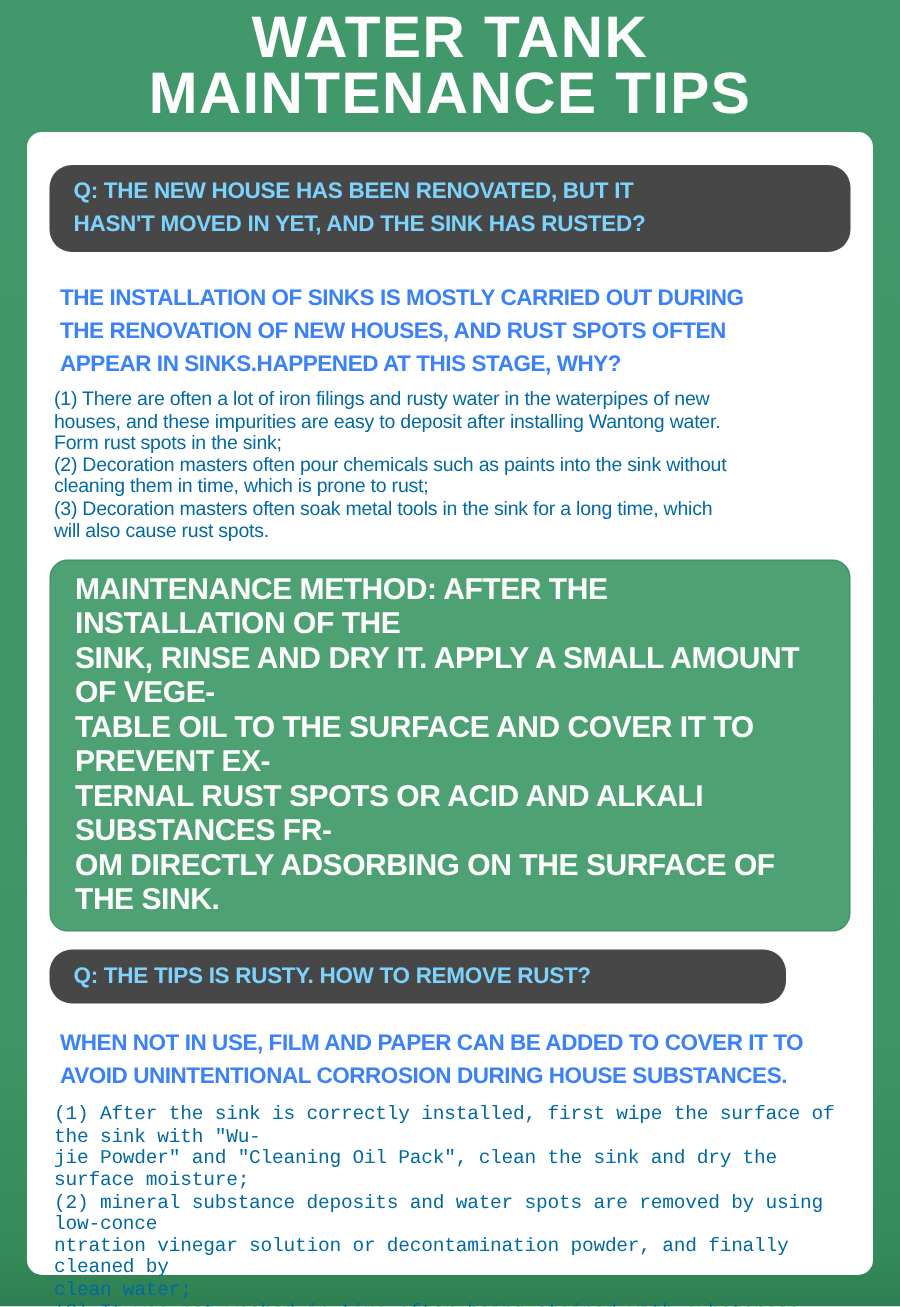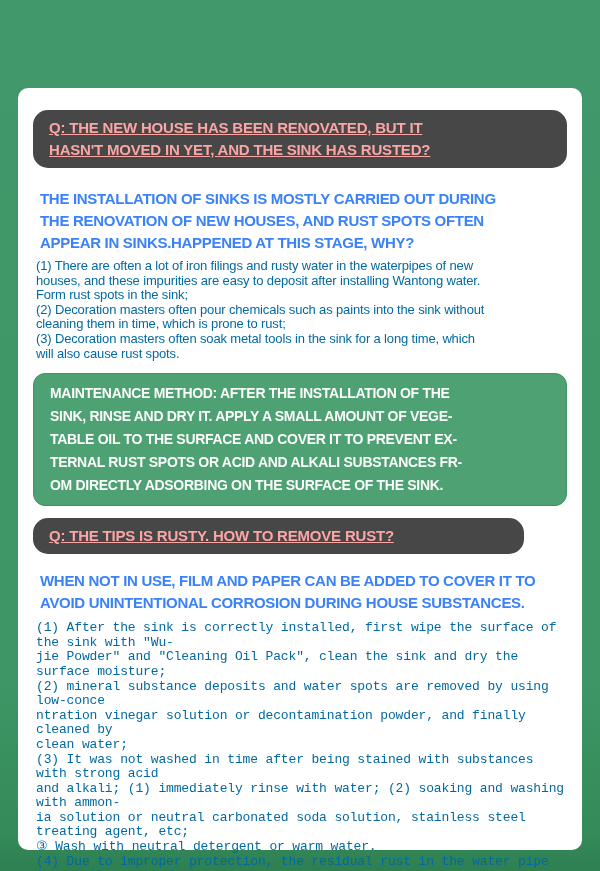--- a/index.html
+++ b/index.html
@@ -26,30 +26,29 @@
   .card {
     position: absolute;
     left: 18px; top: 88px;
     width: 564px; height: 762px;
     background: #ffffff;
     border-radius: 10px;
     padding: 22px 15px 40px 15px;
   }
   .q-badge {
     background: #474747;
-    color: #fca5a5;
+    color: #7dd3fc;
     border-radius: 15px;
     padding: 7px 16px;
     font-size: 15px;
     font-weight: bold;
     line-height: 22px;
     letter-spacing: -0.2px;
     white-space: pre-line;
     width: 100%;
-    text-decoration: underline;
   }
   .q-badge.short { width: 92%; }
   .section-intro {
     margin-top: 20px;
     padding-left: 7px;
     color: #3b82f6;
     font-size: 15px;
     font-weight: bold;
     line-height: 22px;
     letter-spacing: -0.3px;
@@ -66,33 +65,35 @@
     white-space: pre-line;
   }
   .section-points.second { margin-top: 7px; font-family: Liberation Mono, monospace; }
   .maintenance-box {
     margin-top: 12px;
     background: #4ea173;
     border: 1px solid #459267;
     border-radius: 12px;
     padding: 8px 16px;
     color: #fcfcfc;
-    font-size: 14px;
+    font-size: 20px;
     font-weight: bold;
     line-height: 23px;
     letter-spacing: -0.3px;
     white-space: pre-line;
   }
   .q-badge.second { margin-top: 12px; }
 </style>
 </head>
 <body>
 
 <div class="poster">
 
+  <h1 class="poster-title">WATER TANK
+MAINTENANCE TIPS</h1>
 
   <div class="card">
 
     <div class="q-badge">Q: THE NEW HOUSE HAS BEEN RENOVATED, BUT IT
 HASN'T MOVED IN YET, AND THE SINK HAS RUSTED?</div>
 
     <div class="section-intro">THE INSTALLATION OF SINKS IS MOSTLY CARRIED OUT DURING
 THE RENOVATION OF NEW HOUSES, AND RUST SPOTS OFTEN
 APPEAR IN SINKS.HAPPENED AT THIS STAGE, WHY?</div>
 

